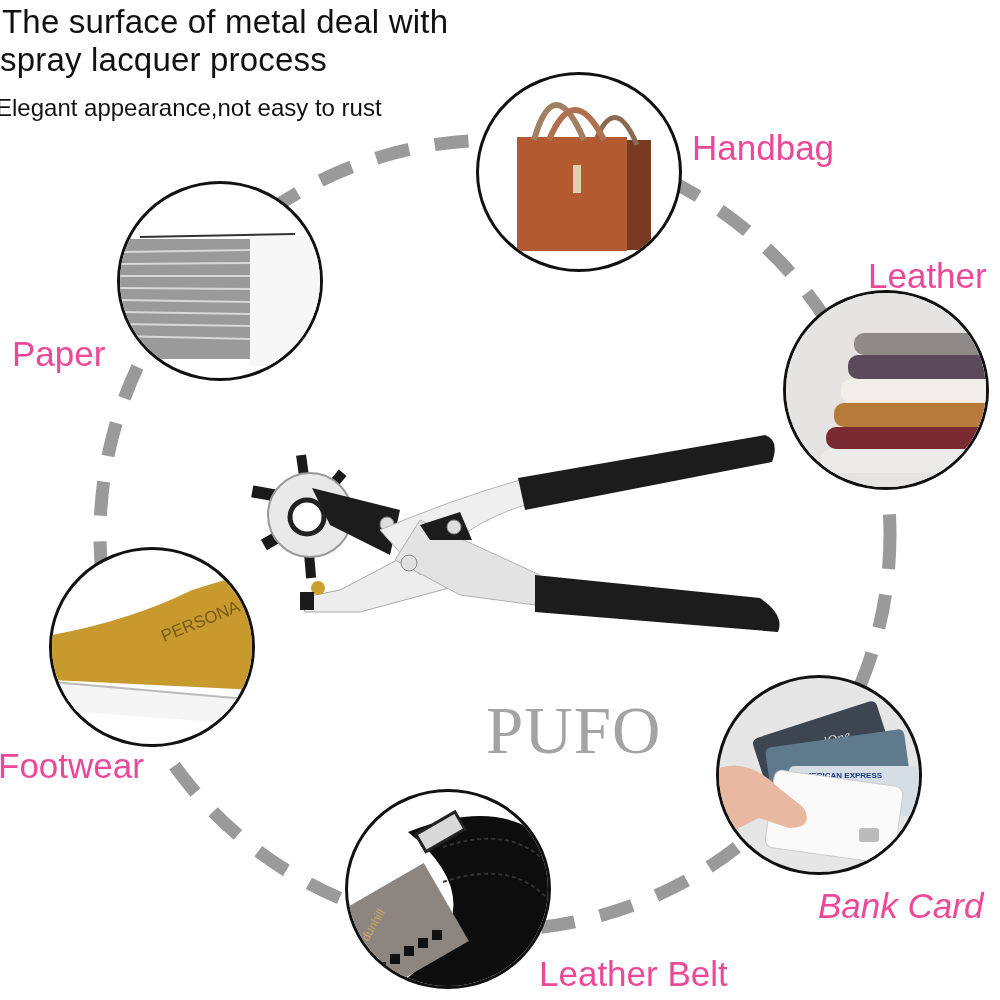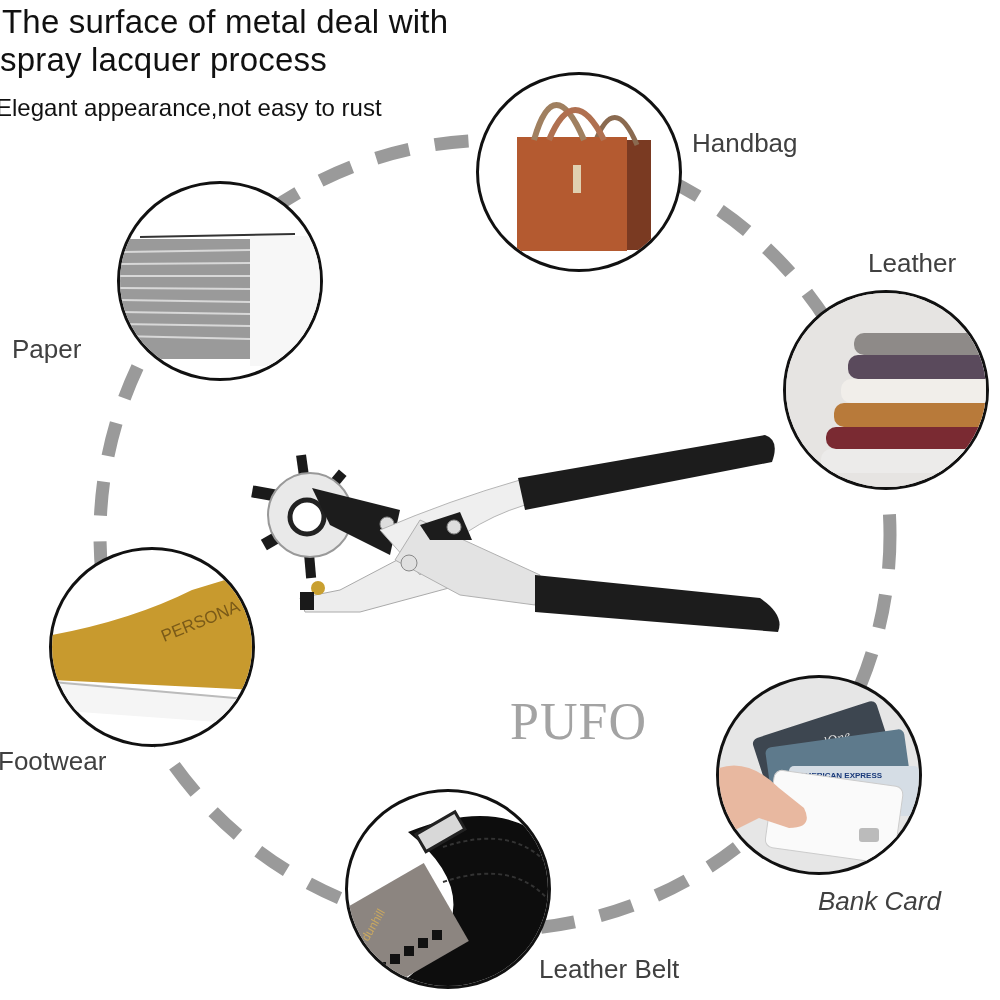--- a/index.html
+++ b/index.html
@@ -1,22 +1,22 @@
 <!DOCTYPE html>
 <html><head>
 <meta charset="utf-8">
 <style>
   html, body { margin:0; padding:0; background:#ffffff; }
   body { width:1000px; height:1000px; position:relative; overflow:hidden; font-family:"Liberation Sans", sans-serif; }
   .abs { position:absolute; }
   .title { left:2px; top:2px; font-weight:normal; font-size:33px; line-height:40px; color:#111; letter-spacing:0.2px; }
   .title2 { left:0px; top:40px; }
   .subtitle { left:-4px; top:94px; font-size:24px; color:#111; }
-  .label { font-size:26px; color:#404040; white-space:nowrap; }
-  .watermark { left:486px; top:692px; font-family:"Liberation Serif", serif; font-size:52px; color:#a3a3a3; letter-spacing:1px;margin-left:24px; }
+  .label { font-size:35px; color:#ec4899; white-space:nowrap; }
+  .watermark { left:486px; top:692px; font-family:"Liberation Serif", serif; font-size:67px; color:#a3a3a3; letter-spacing:1px; }
   svg.full { position:absolute; left:0; top:0; }
   .circle-img { position:absolute; border-radius:50%; border:3px solid #111; overflow:hidden; background:#f4f4f4; box-sizing:border-box; }
 </style>
 </head>
 <body>
 
 <svg class="full" width="1000" height="1000">
   <circle cx="495" cy="535" r="395" fill="none" stroke="#9a9a9a" stroke-width="13" stroke-dasharray="34 26"></circle>
 </svg>
 
@@ -29,21 +29,21 @@
     <rect x="110" y="65" width="62" height="110" fill="#7a3a22"></rect>
     <path d="M115 70 Q135 15 158 70" fill="none" stroke="#8a6a50" stroke-width="5"></path>
     <rect x="38" y="62" width="110" height="114" fill="#b45a30"></rect>
     <path d="M55 65 Q75 -5 105 65" fill="none" stroke="#a08060" stroke-width="6"></path>
     <path d="M70 65 Q95 5 125 65" fill="none" stroke="#b07050" stroke-width="6"></path>
     <rect x="94" y="90" width="8" height="28" fill="#e0d0b0"></rect>
   </svg>
 </div>
 <div class="abs label" style="left:692px;top:128px;">Handbag</div>
 
-<div class="abs label" style="left:868px;top:248px;">Leather</div>
+<div class="abs label" style="left:868px;top:256px;">Leather</div>
 <div class="circle-img" style="left:783px;top:290px;width:206px;height:200px;background:#e9e9e9;">
   <svg width="206" height="200">
     <rect x="0" y="0" width="206" height="200" fill="#e6e4e2"></rect>
     <rect x="68" y="40" width="150" height="22" rx="10" fill="#8e8a88"></rect>
     <rect x="62" y="62" width="150" height="24" rx="10" fill="#5a4a5c"></rect>
     <rect x="55" y="86" width="155" height="24" rx="10" fill="#f1eeea"></rect>
     <rect x="48" y="110" width="160" height="24" rx="10" fill="#b87a3a"></rect>
     <rect x="40" y="134" width="170" height="22" rx="10" fill="#7a2a32"></rect>
     <rect x="35" y="156" width="175" height="24" rx="10" fill="#ecebea"></rect>
   </svg>

